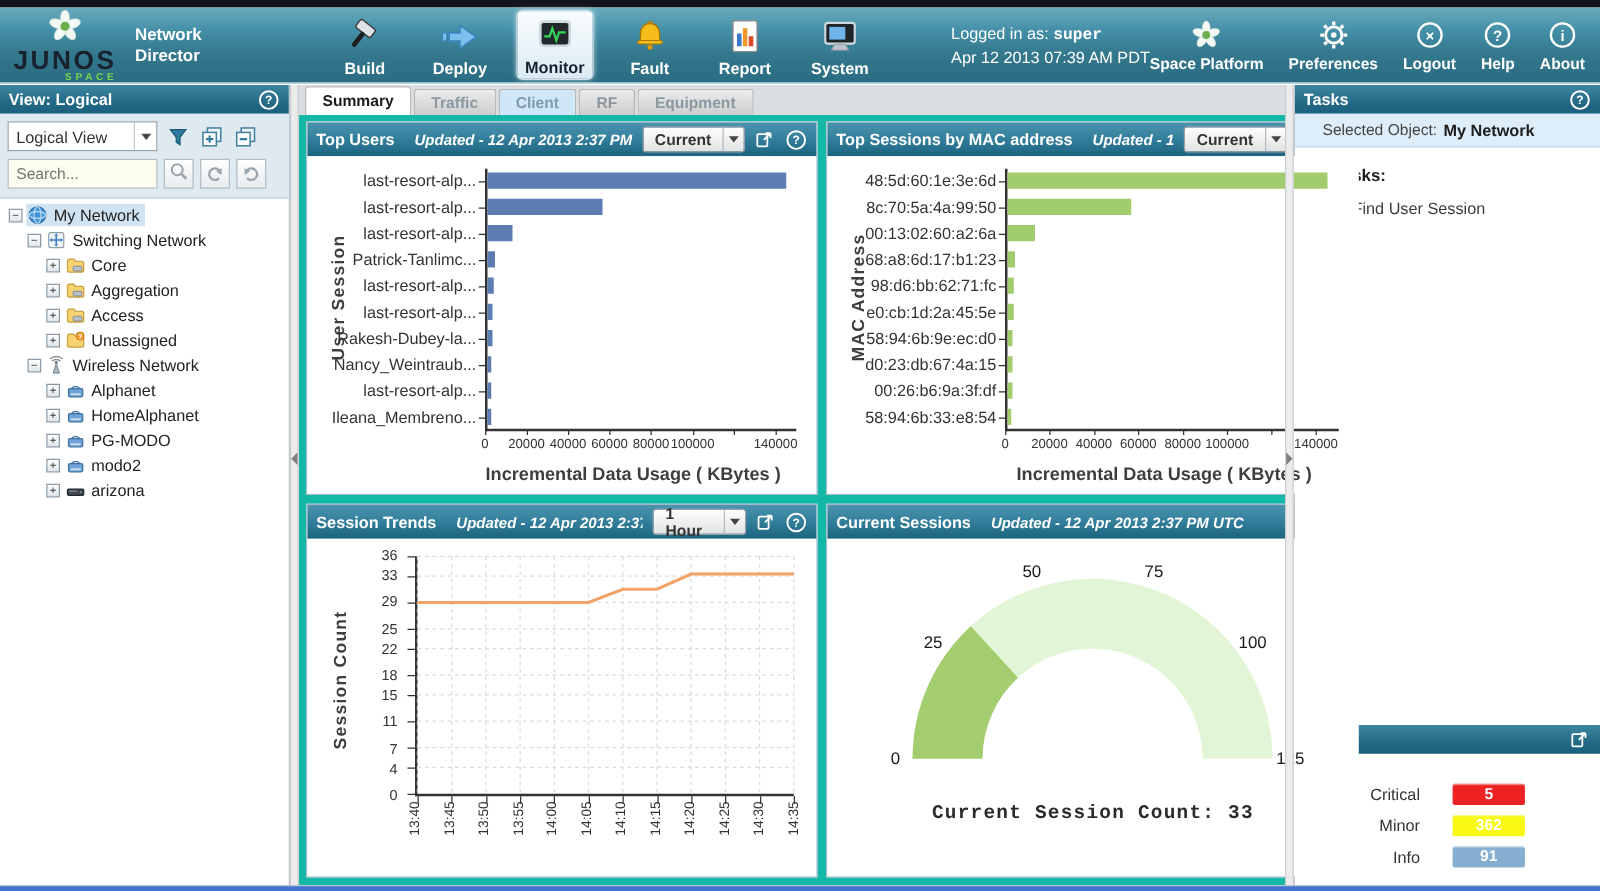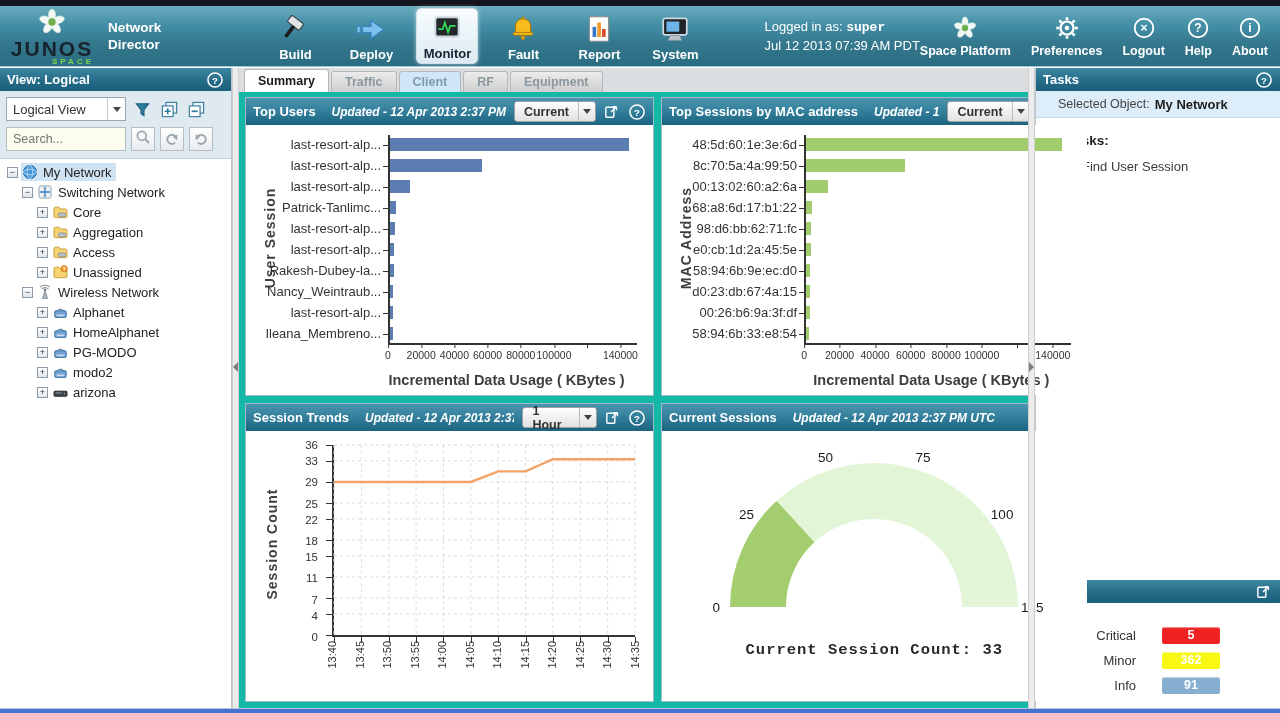--- a/index.html
+++ b/index.html
@@ -218,21 +218,21 @@
           <span class="nav-ic"><svg width="30" height="30" viewBox="0 0 28 28" xmlns="http://www.w3.org/2000/svg">
               <rect x="3" y="4" width="22" height="15.5" rx="2" fill="#1f2428" stroke="#cfd9e0" stroke-width="1.6"></rect>
               <rect x="6" y="7" width="12" height="9.5" fill="#6fb3e8"></rect>
               <path d="M10 20 h8 l2.5 4.5 h-13 z" fill="#b9c4cc" stroke="#8a959d" stroke-width="0.8"></path>
             </svg></span>
           <span class="nav-lbl">System</span>
         </div>
       </div>
     <div class="login-block">
       <div><span>Logged in as:</span> <b>super</b></div>
-      <div>Jul 12 2013 07:39 AM PDT</div>
+      <div>Apr 12 2013 07:39 AM PDT</div>
     </div>
     <div class="right-icons">
         <div class="util-item">
           <span class="util-ic"><svg width="26" height="26" viewBox="0 0 28 28" xmlns="http://www.w3.org/2000/svg">
               <ellipse cx="14" cy="8" rx="3.4" ry="6" fill="#f2f8f4" stroke="#cfe2d6" stroke-width="0.5" transform="rotate(0 14 14)"></ellipse>
               <ellipse cx="14" cy="8" rx="3.4" ry="6" fill="#f2f8f4" stroke="#cfe2d6" stroke-width="0.5" transform="rotate(72 14 14)"></ellipse>
               <ellipse cx="14" cy="8" rx="3.4" ry="6" fill="#f2f8f4" stroke="#cfe2d6" stroke-width="0.5" transform="rotate(144 14 14)"></ellipse>
               <ellipse cx="14" cy="8" rx="3.4" ry="6" fill="#f2f8f4" stroke="#cfe2d6" stroke-width="0.5" transform="rotate(216 14 14)"></ellipse>
               <ellipse cx="14" cy="8" rx="3.4" ry="6" fill="#f2f8f4" stroke="#cfe2d6" stroke-width="0.5" transform="rotate(288 14 14)"></ellipse>
               <circle cx="14" cy="14" r="3.4" fill="#6fae4e"></circle>
@@ -624,21 +624,21 @@
                 </div>
                 <div class="hb-row">
                   <span class="hb-cat">8c:70:5a:4a:99:50</span>
                   <div class="hb-bar" style="width: 37.3333%; background: rgb(162, 205, 110);"></div>
                 </div>
                 <div class="hb-row">
                   <span class="hb-cat">00:13:02:60:a2:6a</span>
                   <div class="hb-bar" style="width: 8.33333%; background: rgb(162, 205, 110);"></div>
                 </div>
                 <div class="hb-row">
-                  <span class="hb-cat">68:a8:6d:17:b1:22</span>
+                  <span class="hb-cat">68:a8:6d:17:b1:23</span>
                   <div class="hb-bar" style="width: 2.4%; background: rgb(162, 205, 110);"></div>
                 </div>
                 <div class="hb-row">
                   <span class="hb-cat">98:d6:bb:62:71:fc</span>
                   <div class="hb-bar" style="width: 1.93333%; background: rgb(162, 205, 110);"></div>
                 </div>
                 <div class="hb-row">
                   <span class="hb-cat">e0:cb:1d:2a:45:5e</span>
                   <div class="hb-bar" style="width: 1.8%; background: rgb(162, 205, 110);"></div>
                 </div>

